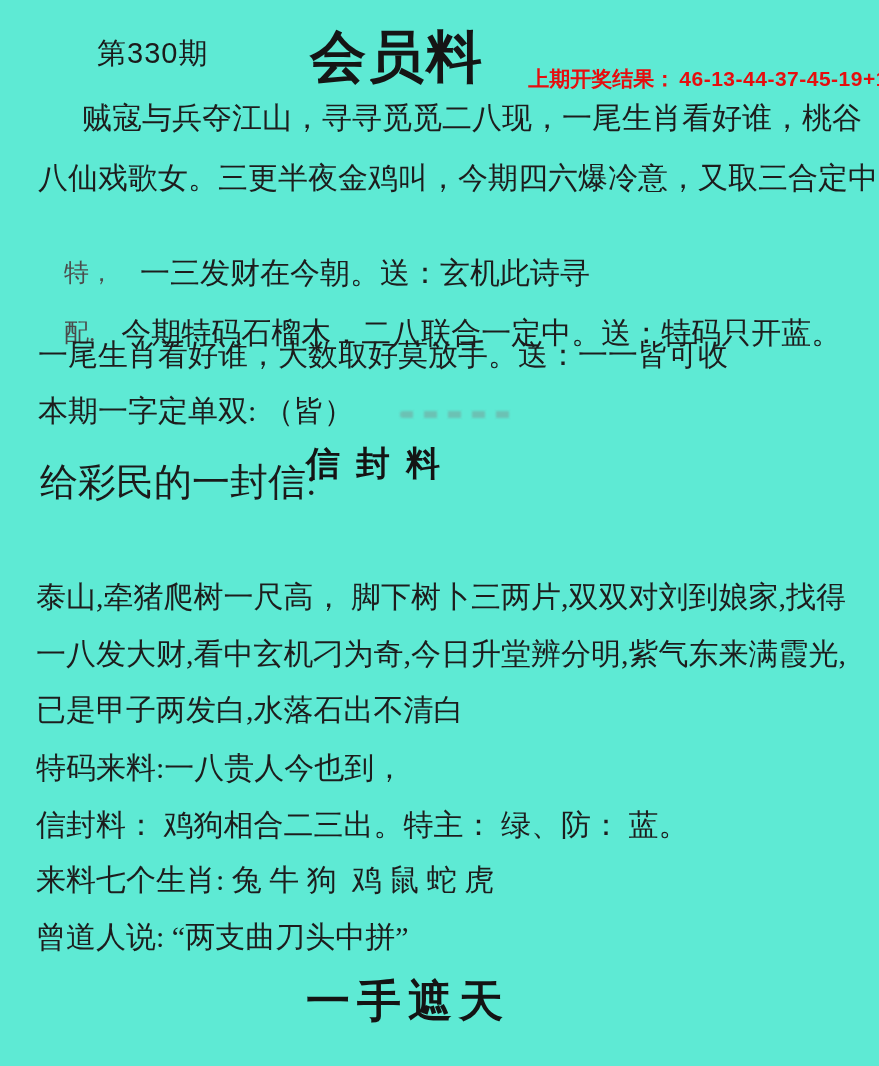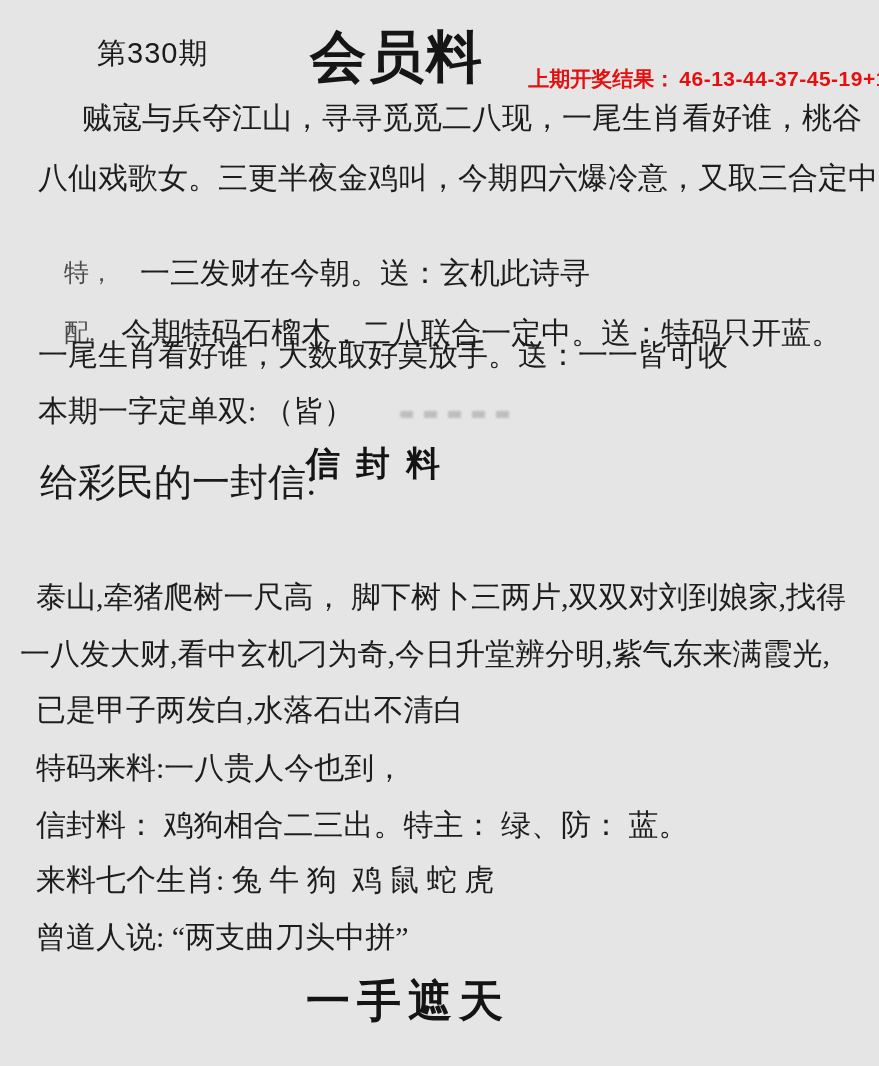--- a/index.html
+++ b/index.html
@@ -1,20 +1,20 @@
 <!DOCTYPE html>
 <html><head>
 <meta charset="utf-8">
 <style>
   html, body { margin: 0; padding: 0; background: #ffffff; }
   .page {
     position: relative;
     width: 879px;
     height: 1066px;
-    background: #e5e5e5;
+    background: #5eead4;
     color: #1b1b1b;
     font-family: "Liberation Serif", serif;
     overflow: hidden;
   }
   .issue-label {
     position: absolute; left: 97px; top: 34px;
     font-size: 29px; font-weight: 500; letter-spacing: 1px;
     font-family: "Liberation Sans", sans-serif;
   }
   .main-title {
@@ -56,21 +56,21 @@
     position: absolute; left: 40px; top: 457px;
     font-size: 38px; white-space: pre;
   }
   .letter-title {
     position: absolute; left: 306px; top: 441px;
     font-size: 34px; font-weight: 700; letter-spacing: 16px;
     color: #141414; white-space: pre;
   }
   .l0 { left: 256px; top: 525px; }
   .l1 { left: 36px;  top: 580px; }
-  .l2 { left: 20px;  top: 637px; }
+  .l2 { left: 36px;  top: 637px; }
   .l3 { left: 36px;  top: 693px; }
   .l4 { left: 36px;  top: 751px; }
   .l5 { left: 36px;  top: 808px; }
   .l6 { left: 36px;  top: 863px; }
   .l7 { left: 36px;  top: 920px; }
   .footer-title {
     position: absolute; left: 306px; top: 972px;
     font-size: 44px; font-weight: 700; letter-spacing: 7px;
     color: #141414; white-space: pre;
   }

